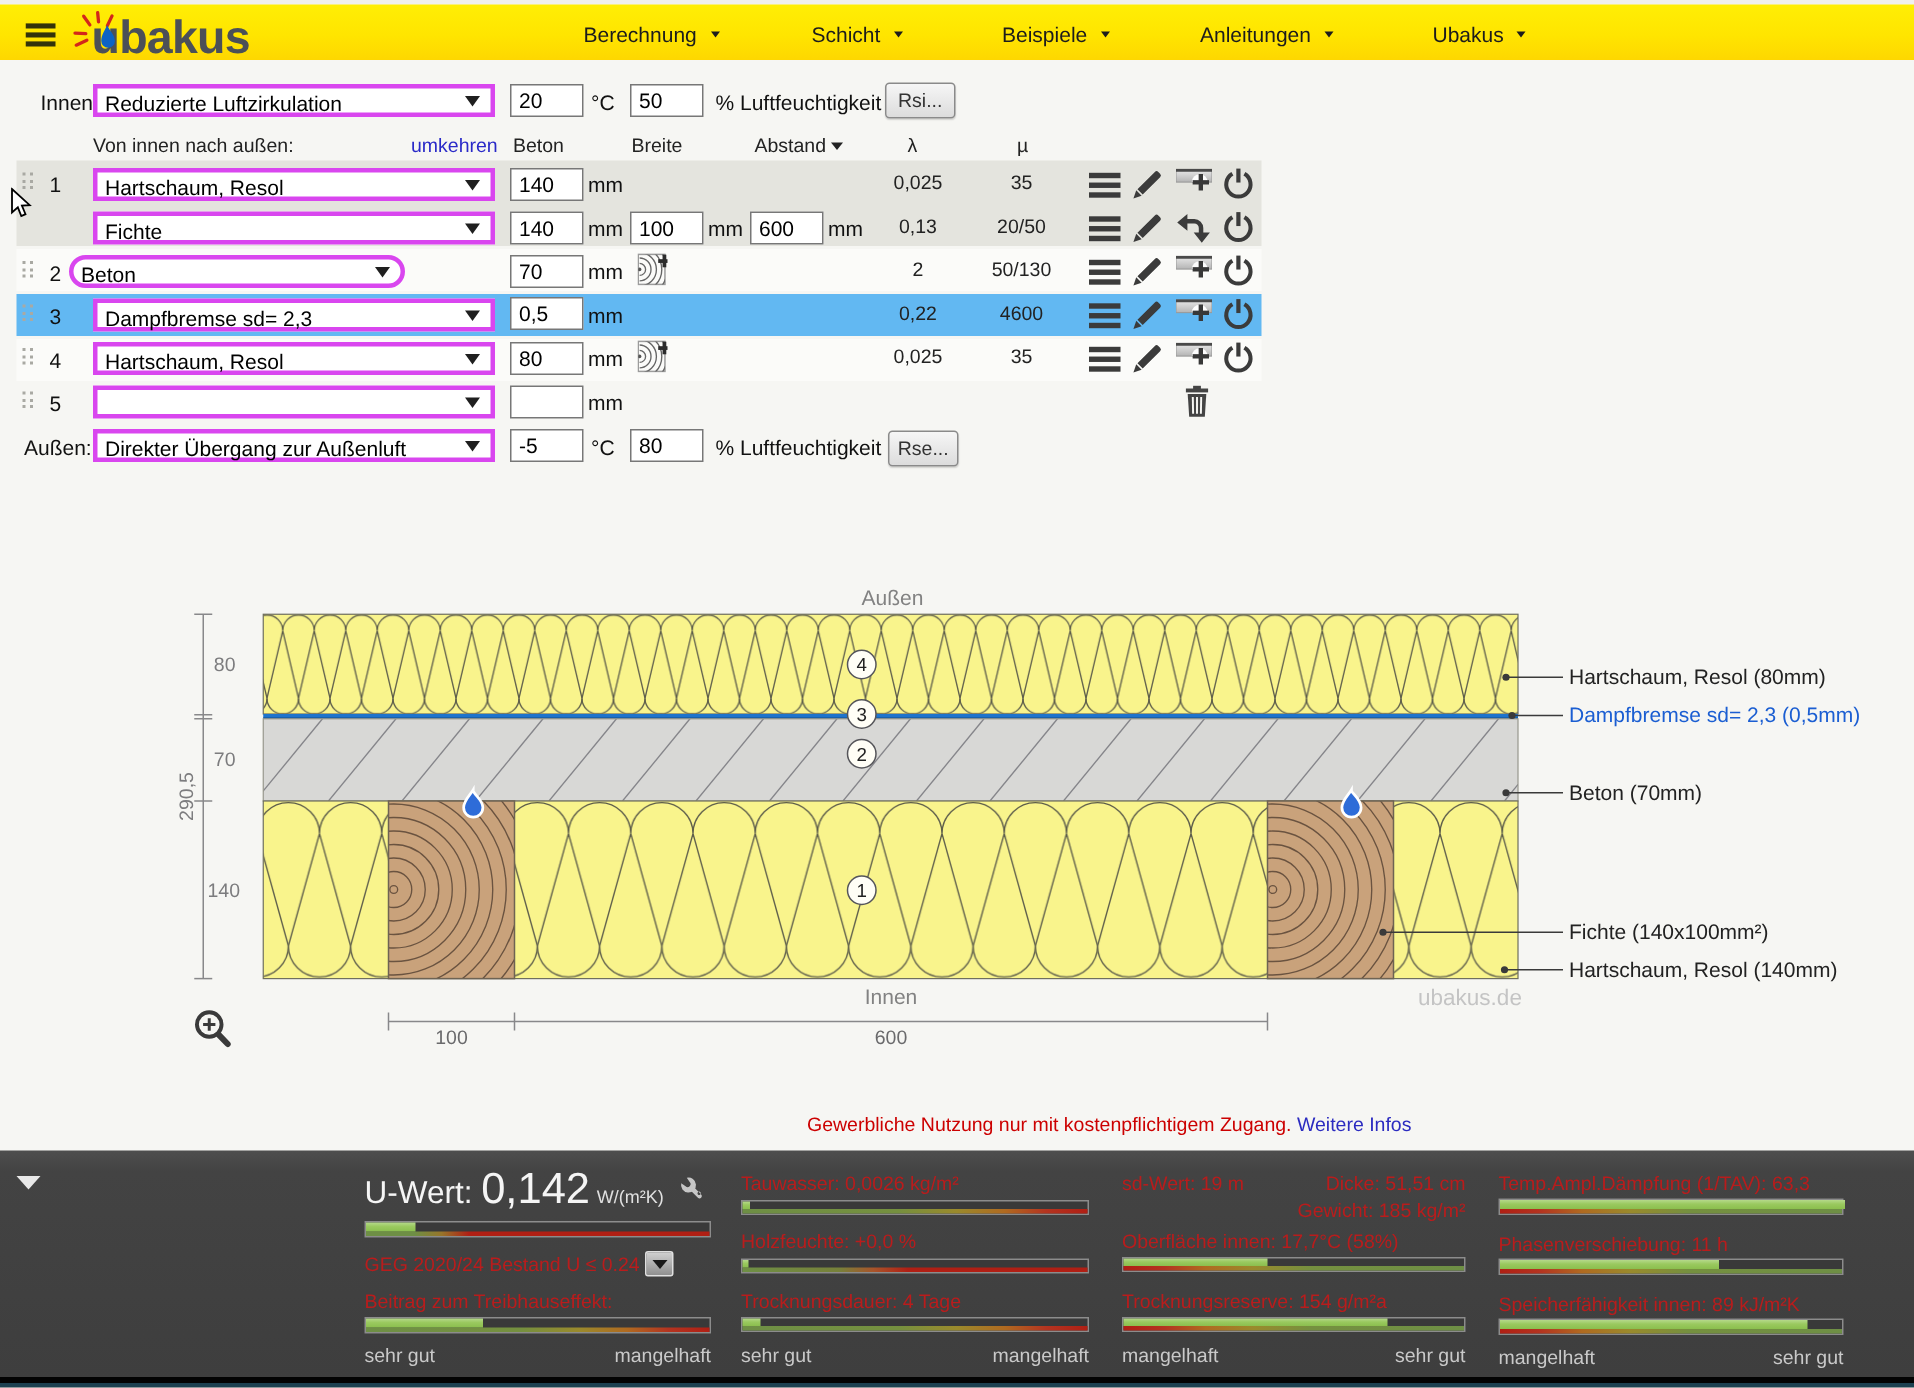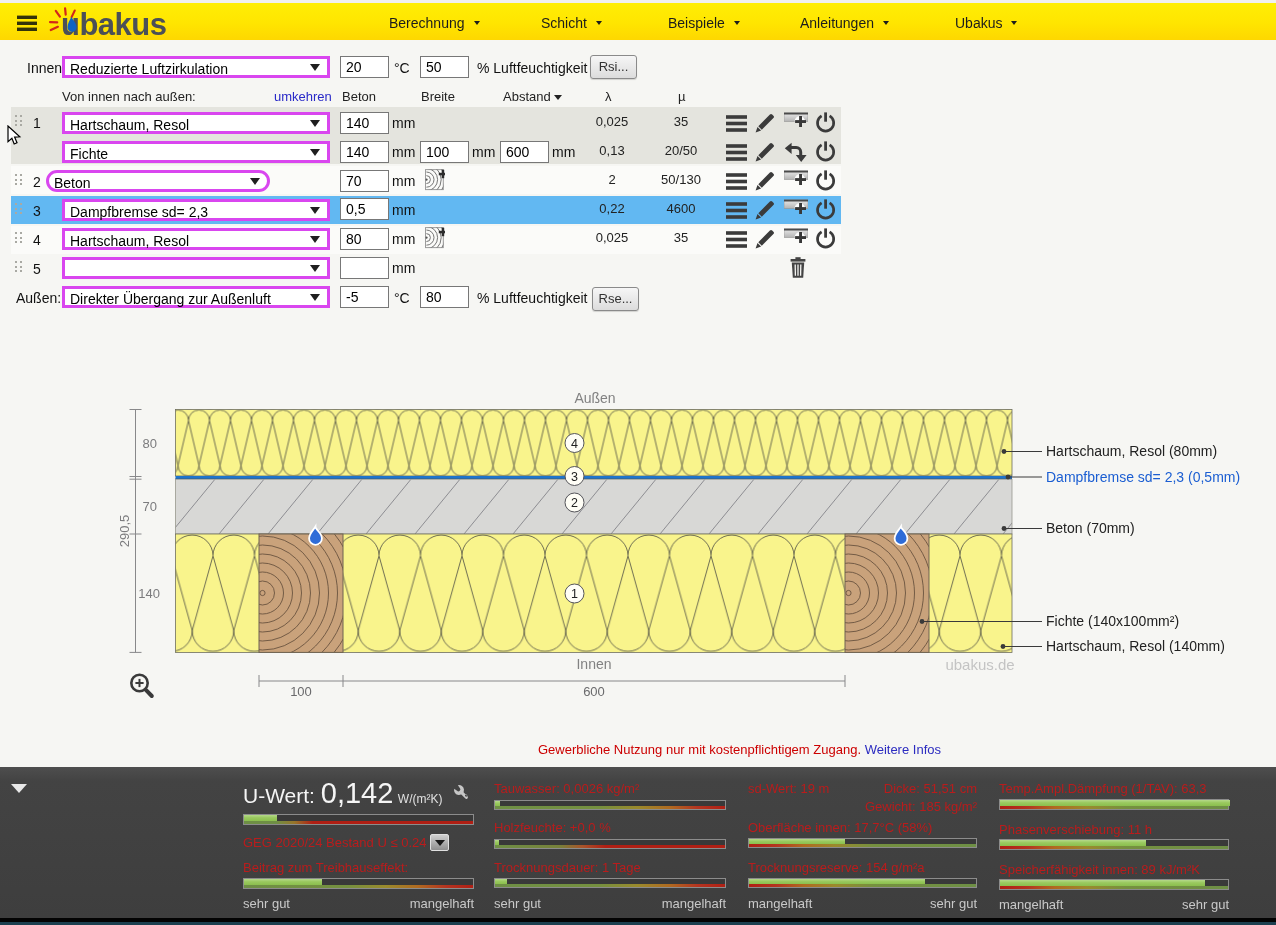--- a/index.html
+++ b/index.html
@@ -499,21 +499,21 @@
 <div class="pt" style="left:494px;top:781px;">Tauwasser: 0,0026 kg/m²</div>
 <div class="bar" style="left:494px;top:800px;width:232px;height:10px;">
  <div class="grad g-normal"></div>
  <div class="fill" style="width:5px;"></div>
 </div>
 <div class="pt" style="left:494px;top:820px;">Holzfeuchte: +0,0 %</div>
 <div class="bar" style="left:494px;top:839px;width:232px;height:10px;">
  <div class="grad g-holz"></div>
  <div class="fill" style="width:4px;"></div>
 </div>
-<div class="pt" style="left:494px;top:860px;">Trocknungsdauer: 1 Tage</div>
+<div class="pt" style="left:494px;top:860px;">Trocknungsdauer: 4 Tage</div>
 <div class="bar" style="left:494px;top:878px;width:232px;height:10px;">
  <div class="grad g-normal"></div>
  <div class="fill" style="width:12px;"></div>
 </div>
 <div class="pg" style="left:494px;top:897px;">sehr gut</div>
 <div class="pg" style="left:626px;top:897px;width:100px;text-align:right;">mangelhaft</div>
 
 <div class="pt" style="left:748px;top:781px;">sd-Wert: 19 m</div>
 <div class="pt" style="left:847px;top:781px;width:130px;text-align:right;">Dicke: 51,51 cm</div>
 <div class="pt" style="left:827px;top:799px;width:150px;text-align:right;">Gewicht: 185 kg/m²</div>

